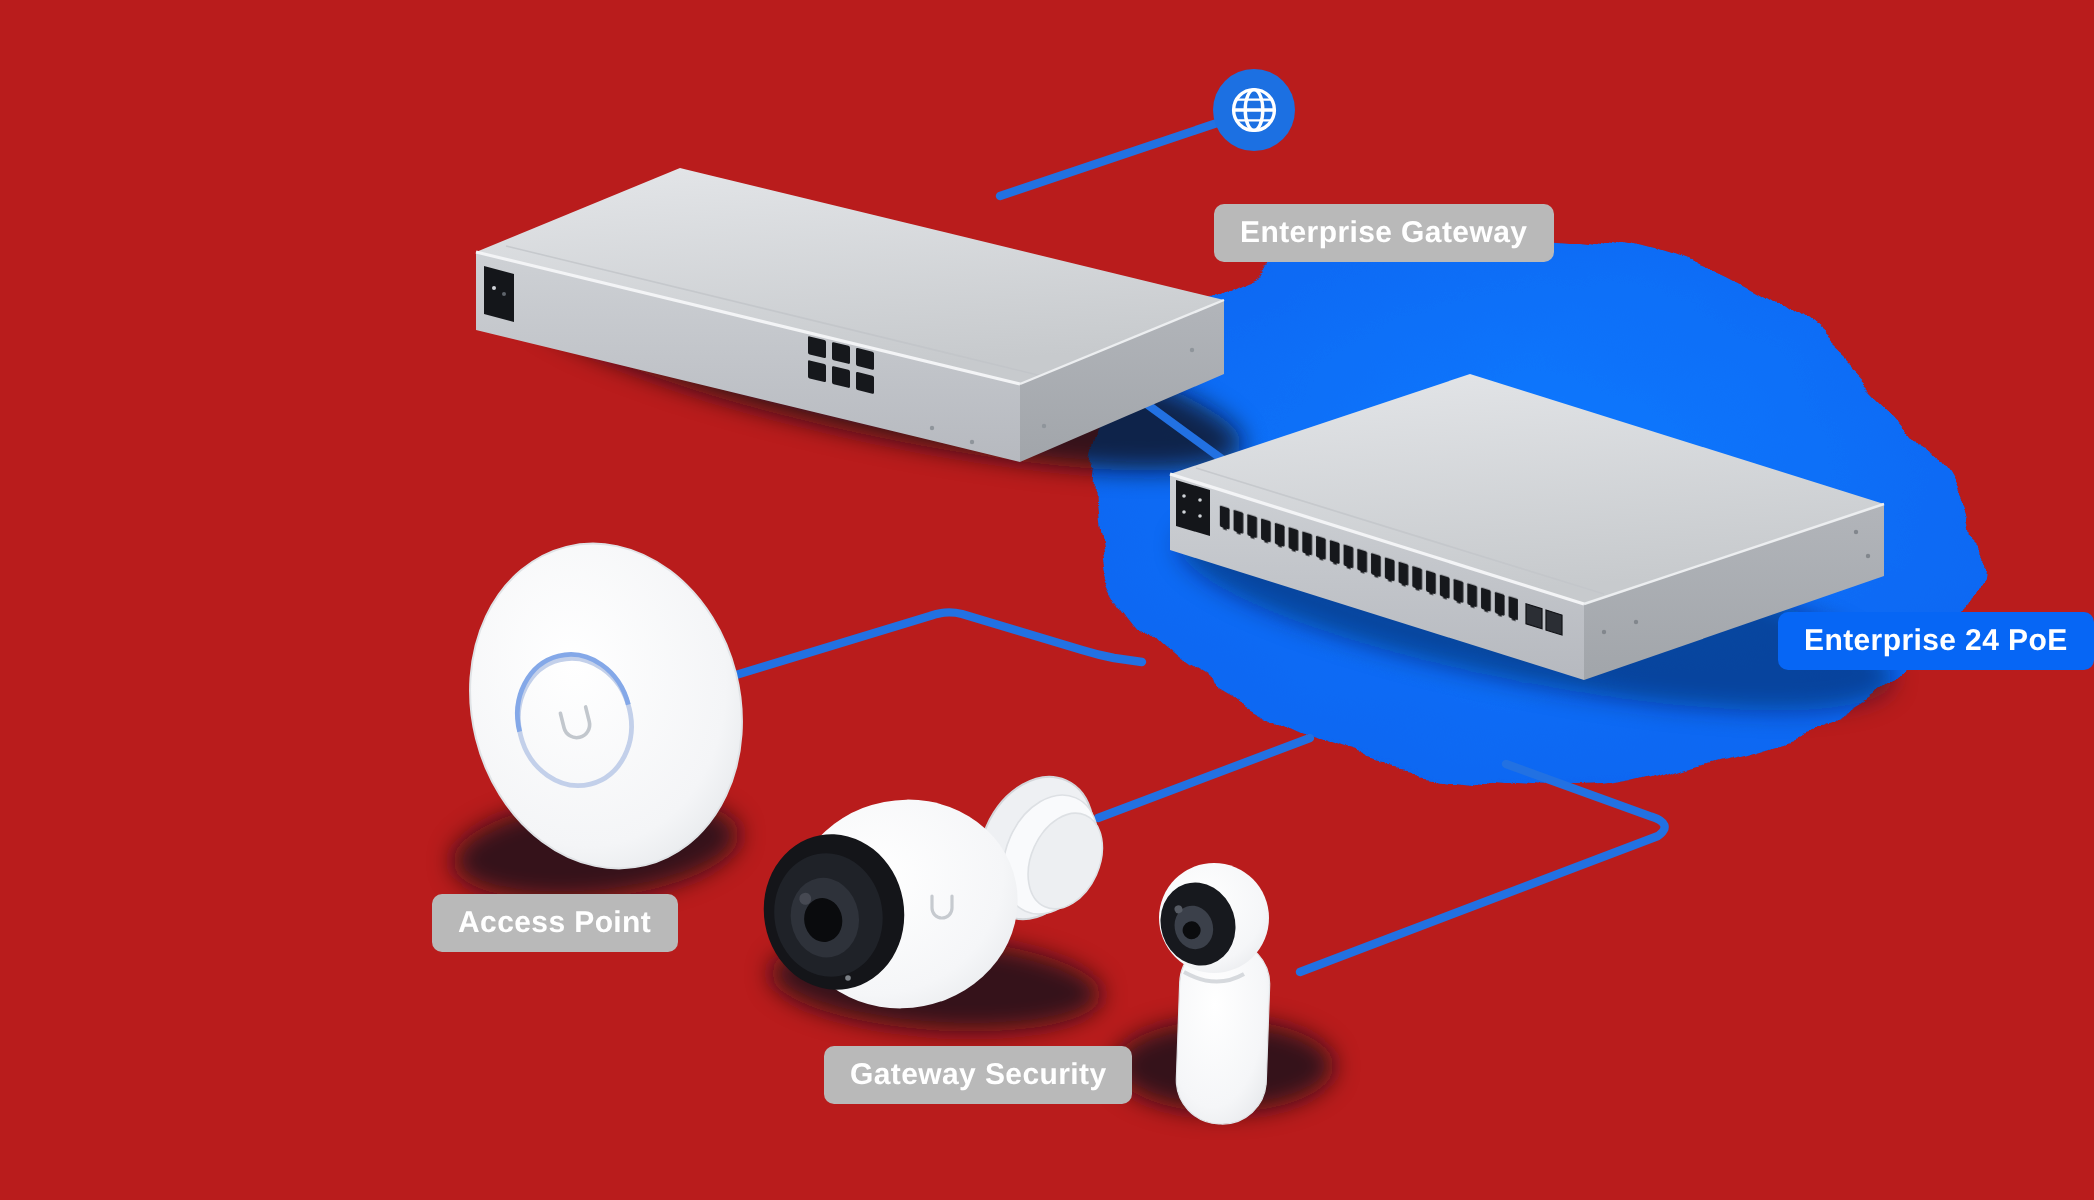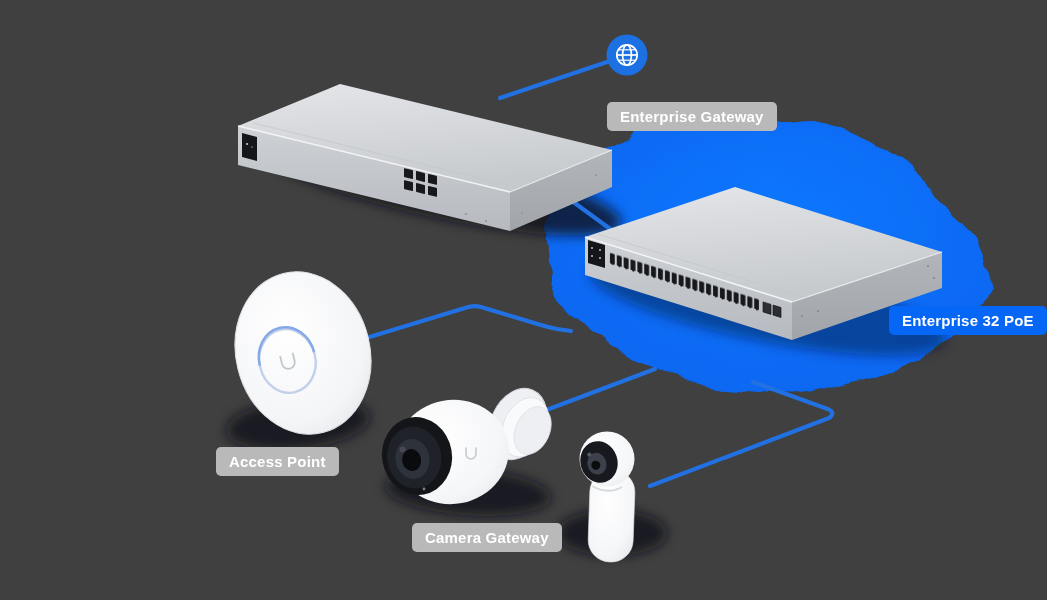--- a/index.html
+++ b/index.html
@@ -1,16 +1,16 @@
 <!DOCTYPE html>
 <html><head>
 <meta charset="utf-8">
 <style>
   html,body{margin:0;padding:0;background:#fff;}
-  #stage{position:relative;width:1047px;height:600px;background:#404040;overflow:hidden;
+  #stage{position:relative;width:1047px;height:600px;background:#b91c1c;overflow:hidden;
          font-family:"Liberation Sans",sans-serif;}
   #stage svg.scene{position:absolute;left:0;top:0;}
   .label{position:absolute;height:29px;line-height:29px;padding:0 13px;border-radius:5px;
          font-size:15px;font-weight:700;letter-spacing:.2px;color:#fff;white-space:nowrap;}
   .label-gray{background:#b9b9b9;}
   .label-blue{background:#0666f5;}
 </style>
 </head>
 <body>
 
@@ -177,16 +177,16 @@
     <g transform="rotate(-18 599 462)">
       <ellipse cx="599" cy="462" rx="18.5" ry="21" fill="#17191e"></ellipse>
       <ellipse cx="596.5" cy="463" rx="9.5" ry="11" fill="#3b404a"></ellipse>
       <circle cx="595" cy="464" r="4.5" fill="#0b0c0e"></circle>
       <circle cx="592" cy="452" r="2" fill="#565b64"></circle>
     </g>
   </g>
 </svg>
 
   <div class="label label-gray" style="left:607px;top:102px;">Enterprise Gateway</div>
-  <div class="label label-blue" style="left:889px;top:306px;">Enterprise 32 PoE</div>
+  <div class="label label-blue" style="left:889px;top:306px;">Enterprise 24 PoE</div>
   <div class="label label-gray" style="left:216px;top:447px;text-align:right;">Access Point</div>
-  <div class="label label-gray" style="left:412px;top:523px;">Camera Gateway</div>
+  <div class="label label-gray" style="left:412px;top:523px;">Gateway Security</div>
 </div>
 
 </body></html>

